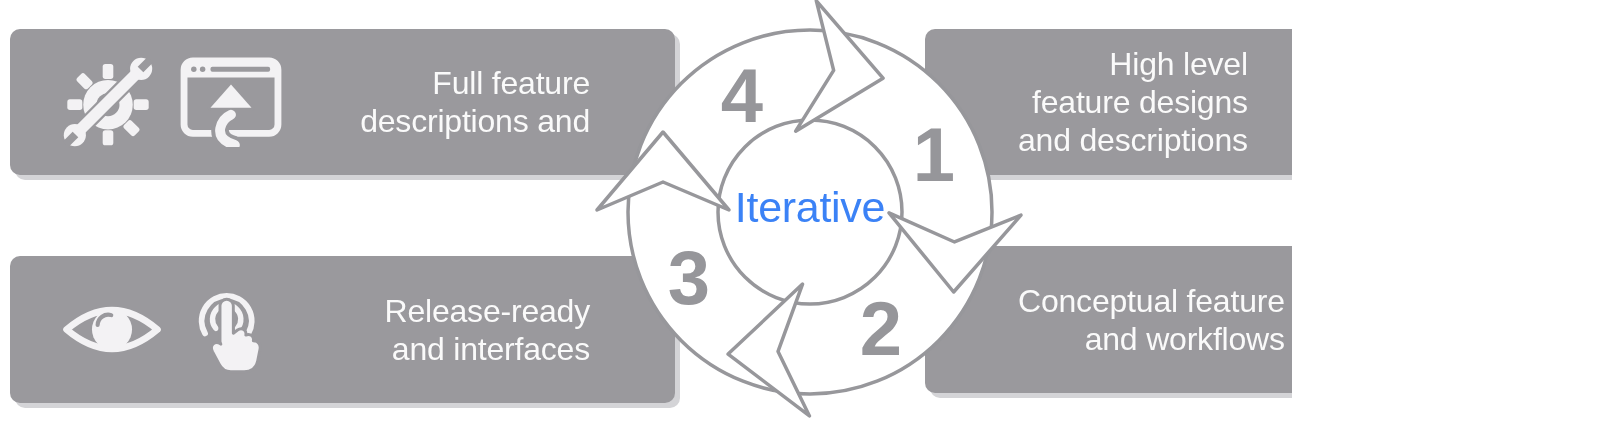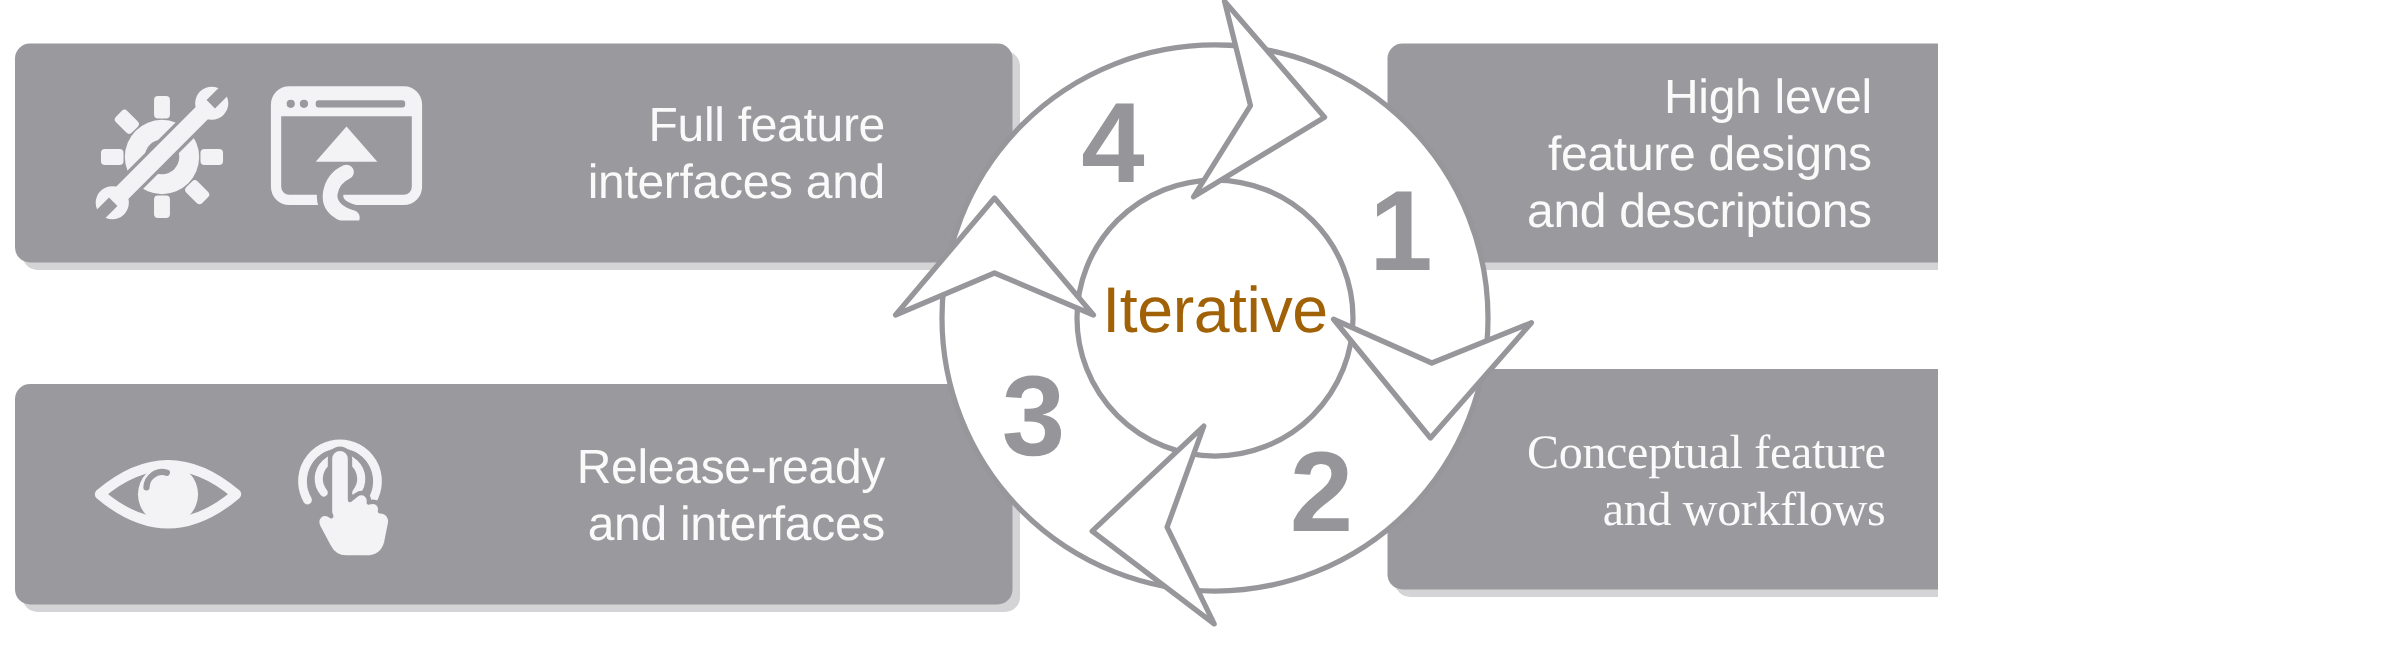--- a/index.html
+++ b/index.html
@@ -7,21 +7,21 @@
     position:relative;width:1292px;height:432px;overflow:hidden;
     font-family:"Liberation Sans","DejaVu Sans",sans-serif;background:#ffffff;
   }
   .panel{
     position:absolute;background:#9a999d;border-radius:10px;
     box-shadow:5px 5px 0 #d4d4d7;
   }
   .panel-tl{left:10px;top:29px;width:665px;height:146px;}
   .panel-tr{left:925px;top:29px;width:662px;height:146px;}
   .panel-bl{left:10px;top:246px;width:665px;height:147px;margin-top:10px;}
-  .panel-br{left:925px;top:246px;width:662px;height:147px;font-family:Liberation Serif, serif;}
+  .panel-br{left:925px;top:246px;width:662px;height:147px;}
   .icon-group{
     position:absolute;top:50%;transform:translateY(-50%);
     display:flex;align-items:center;
   }
   .ig-left{left:52px;}
   .ig-right{right:35px;}
   .panel-text{
     position:absolute;top:50%;transform:translateY(-50%);
     color:#fafafa;font-size:32px;line-height:38px;letter-spacing:-0.2px;
   }
@@ -31,21 +31,21 @@
   .step-number{
     position:absolute;z-index:3;color:#96969a;font-size:76px;font-weight:700;
     transform:translate(-50%,-50%);line-height:1;
   }
   .step-4{left:742px;top:96px;}
   .step-1{left:934px;top:155px;}
   .step-3{left:689px;top:278px;}
   .step-2{left:881px;top:329px;}
   #cycle-title{
     position:absolute;left:810px;top:207px;transform:translate(-50%,-50%);
-    z-index:3;color:#a16207;font-size:43px;line-height:50px;text-align:center;
+    z-index:3;color:#3b82f6;font-size:43px;line-height:50px;text-align:center;
     letter-spacing:-0.3px;white-space:nowrap;
   }
 </style>
 </head>
 <body>
 
 <div id="canvas">
 
   <div class="panel panel-tl">
     <div class="icon-group ig-left" style="gap:26px;">
@@ -88,21 +88,21 @@
         <g stroke="#9a999d" fill="#9a999d">
           <path d="M56,90 q-17,-5 -15,-17 q2,-10 11,-14" stroke-width="18" fill="none"></path>
           <path d="M52,28 L73,52 L31,52 Z" stroke-width="6" stroke-linejoin="round"></path>
         </g>
         <path d="M56,90 q-17,-5 -15,-17 q2,-10 11,-14" stroke="#f3f2f4" stroke-width="10" fill="none" stroke-linecap="round"></path>
         <path d="M52,28 L73,52 L31,52 Z" fill="#f3f2f4"></path>
       </svg>
     </div>
     <div class="panel-text pt-right">
       <div>Full feature</div>
-      <div>interfaces and</div>
+      <div>descriptions and</div>
     </div>
   </div>
 
   <div class="panel panel-tr">
     <div class="panel-text pt-left">
       <div>High level</div>
       <div>feature designs</div>
       <div>and descriptions</div>
     </div>
     <div class="icon-group ig-right" style="gap:36px;">

